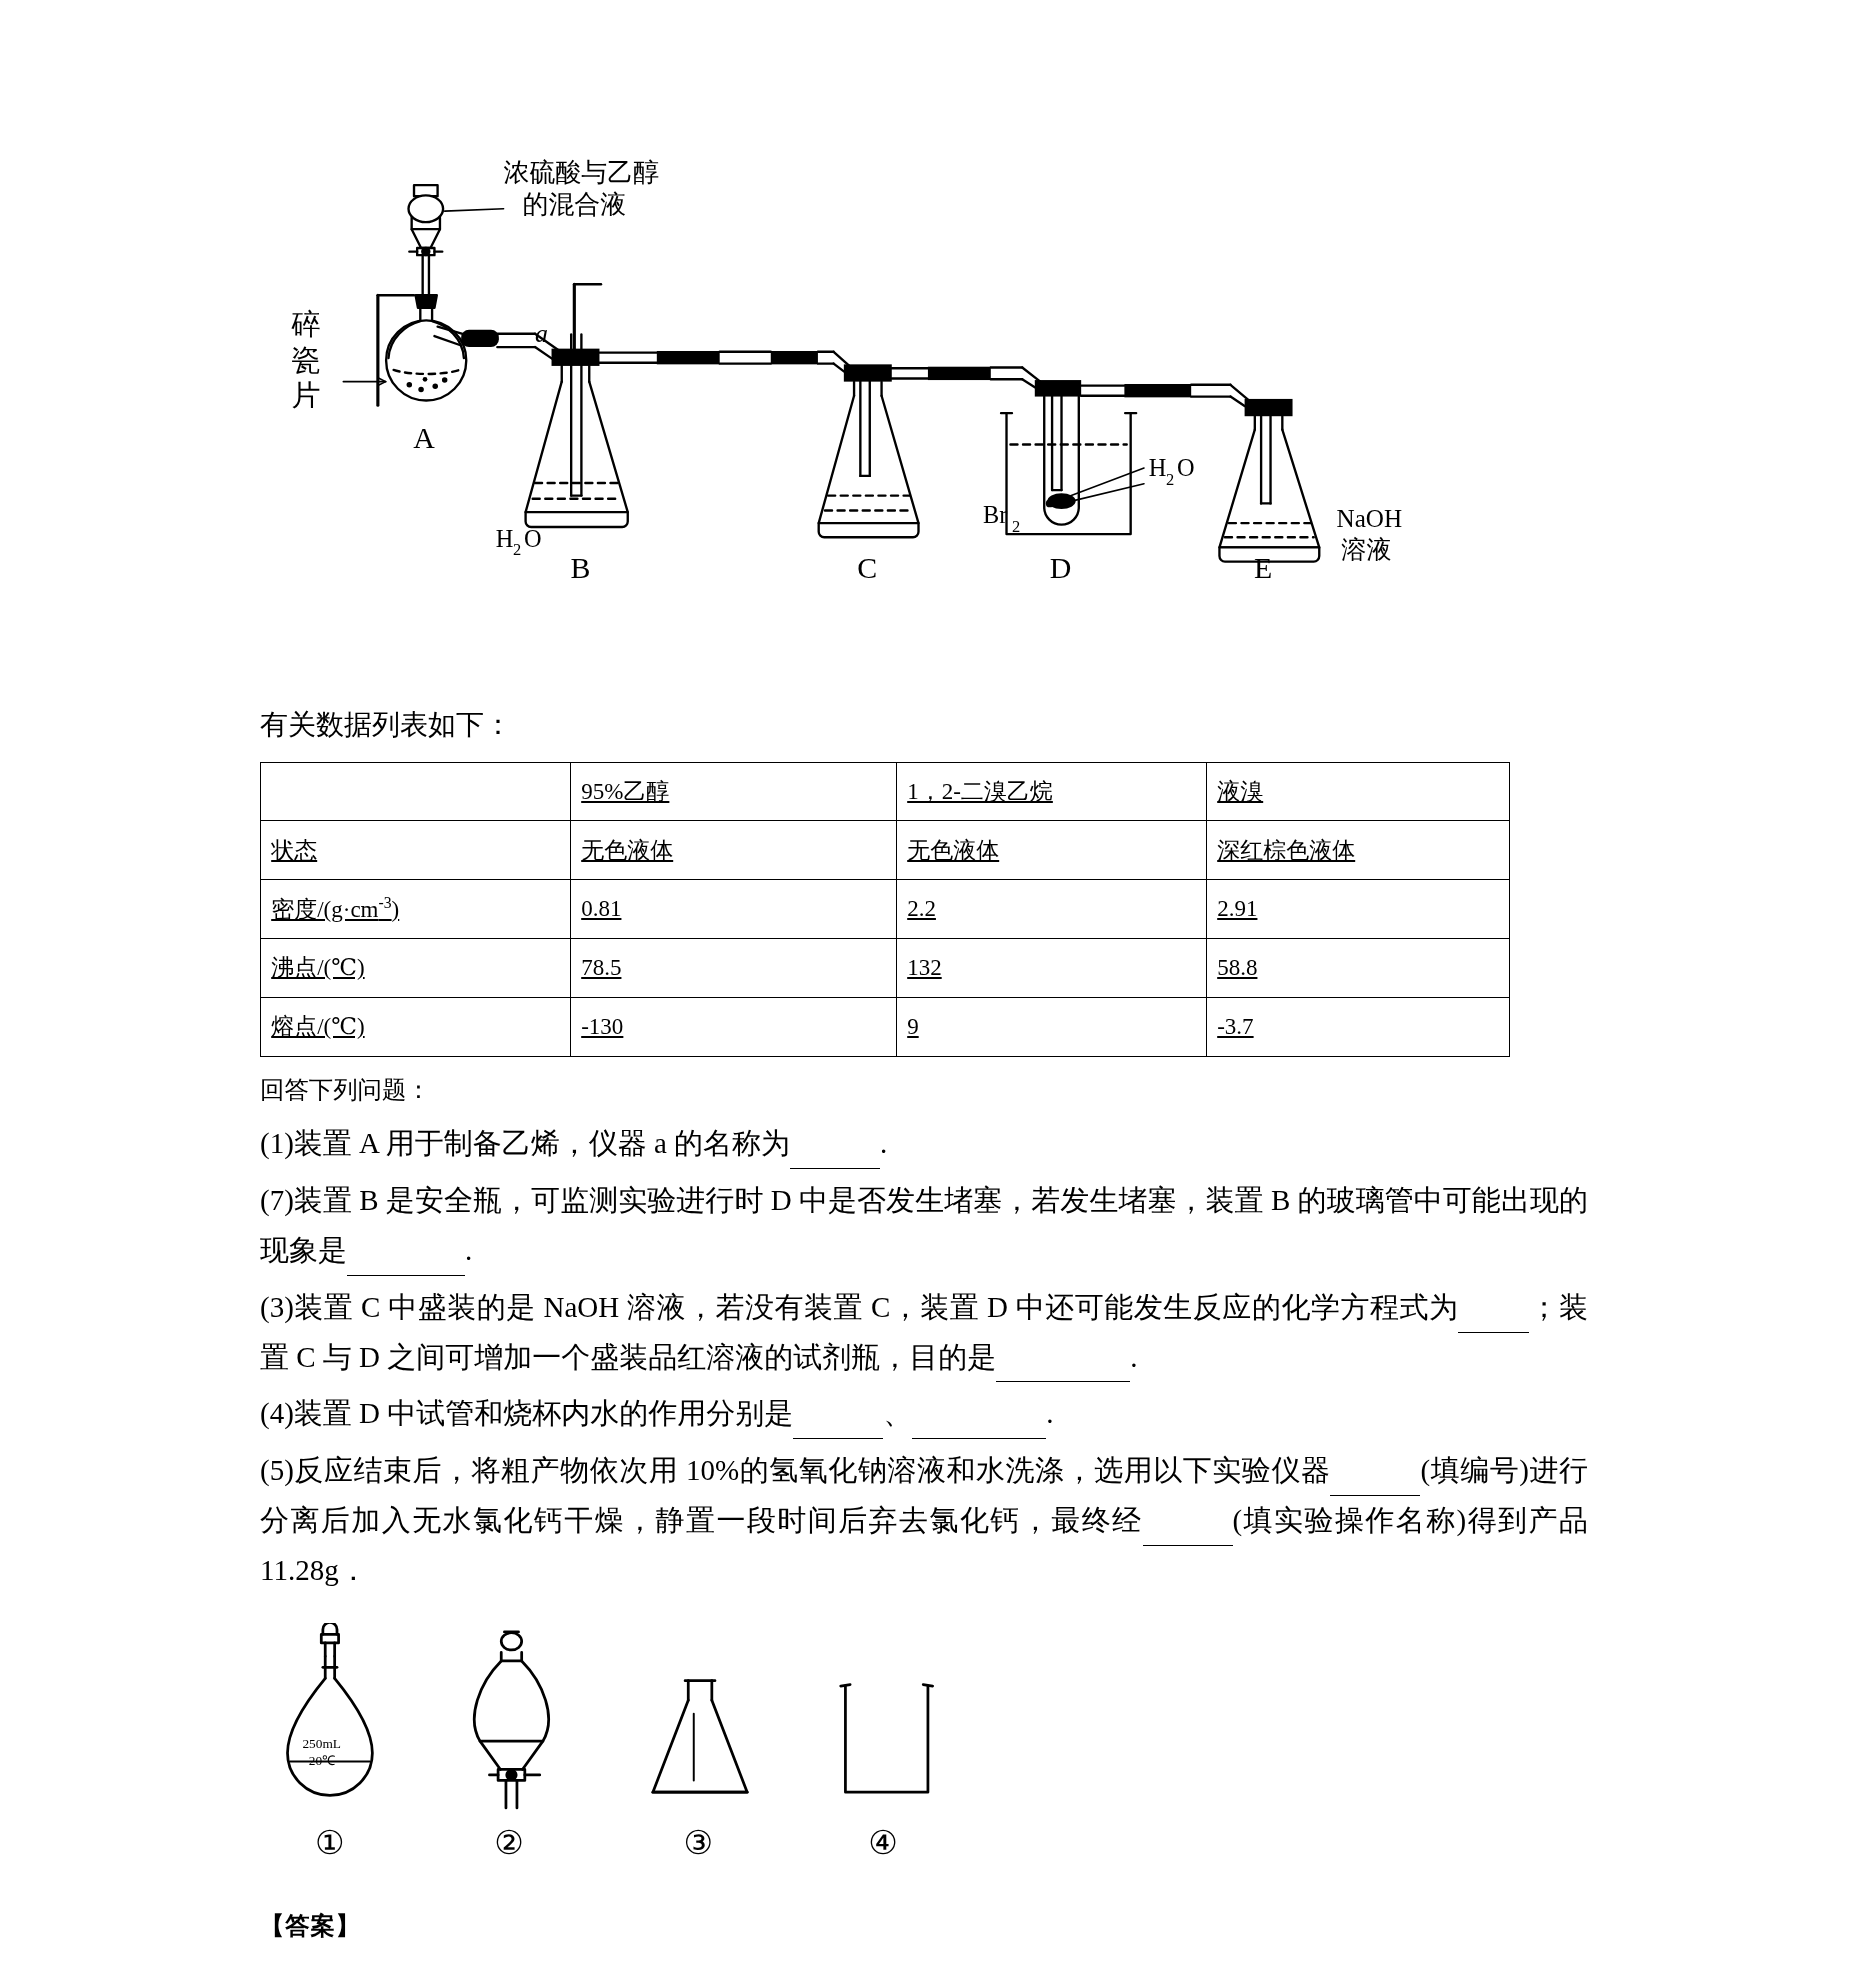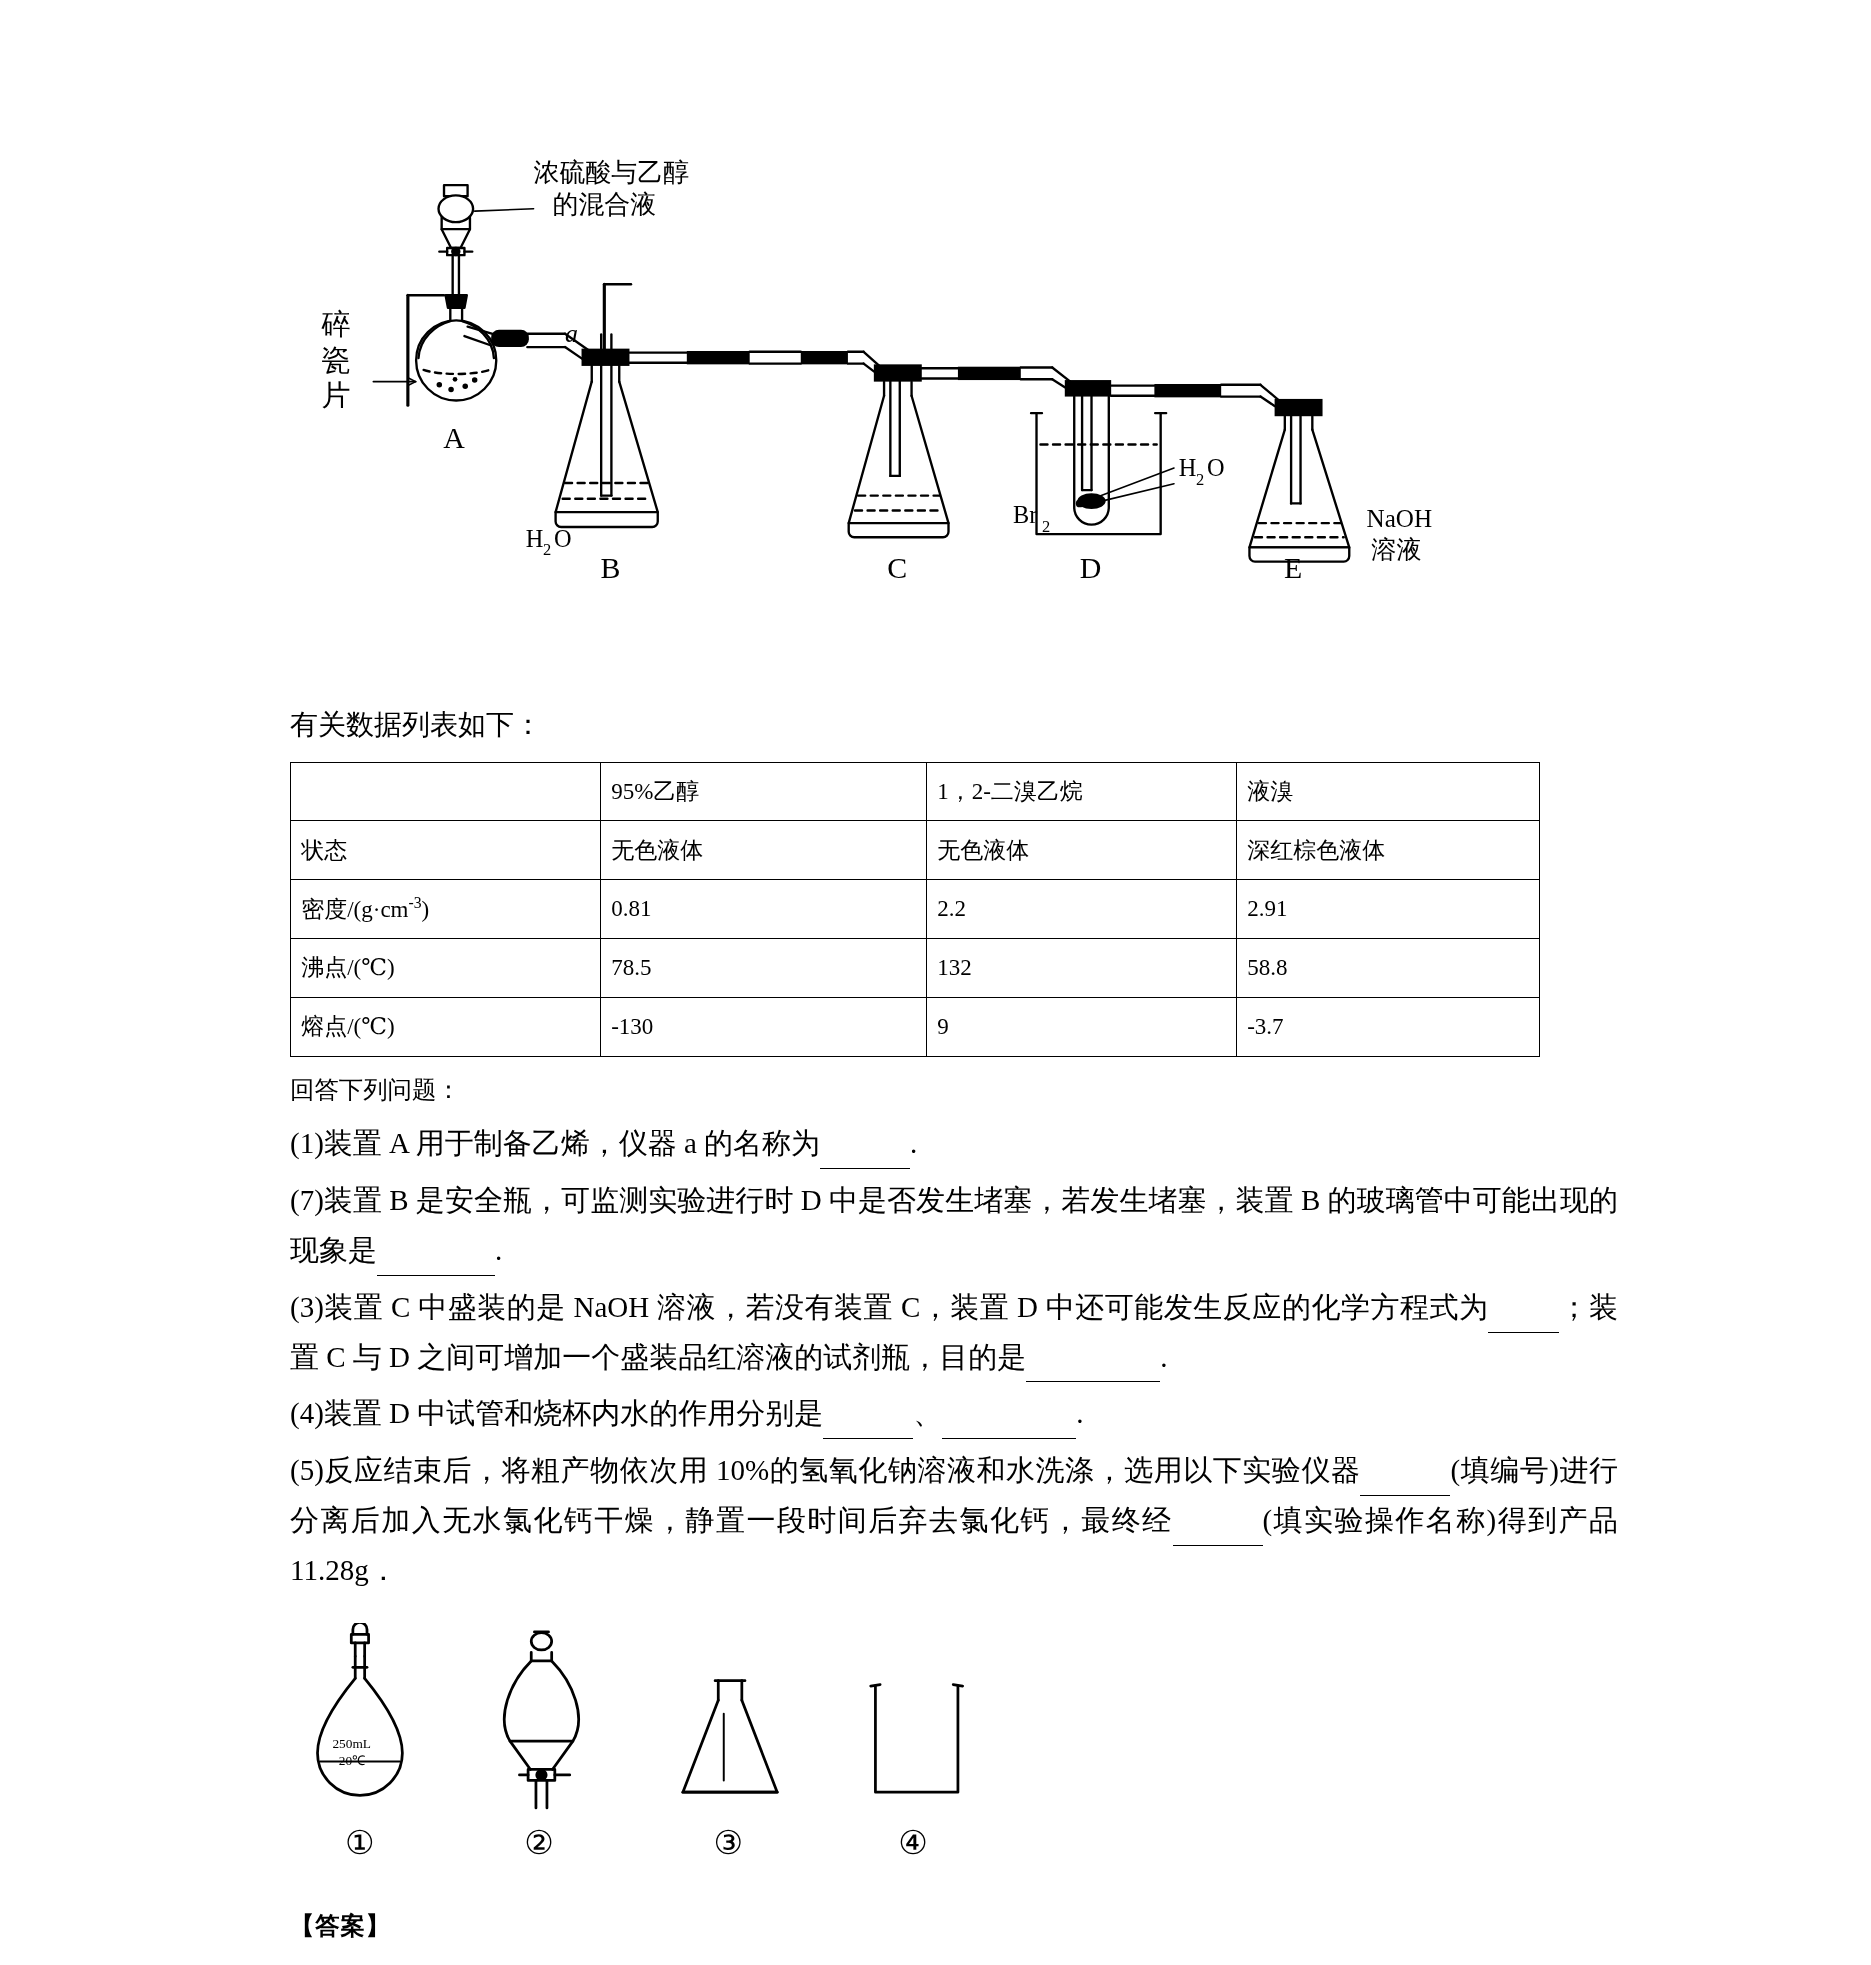--- a/index.html
+++ b/index.html
@@ -15,21 +15,21 @@
   .page {
     position: relative;
     width: 1872px;
     height: 2647px;
     box-sizing: border-box;
     padding: 0;
     overflow: hidden;
   }
   .content {
     position: absolute;
-    left: 290px;
+    left: 260px;
     top: 130px;
     width: 1328px;
   }
 
   
   .apparatus {
     position: relative;
     width: 1328px;
     height: 574px;
     margin: 0 0 0 0;
@@ -45,20 +45,21 @@
     font-size: 28px;
     line-height: 1.5;
     margin: 0 0 15.7px 0;
   }
   
   table.data {
     border-collapse: collapse;
     width: 1250px;
     margin: 0 0 15.7px 0;
     table-layout: fixed;
+    text-decoration: underline;
   }
   table.data td, table.data th {
     border: 1.2px solid #000000;
     font-size: 23px;
     font-weight: normal;
     text-align: left;
     vertical-align: middle;
     padding: 13.4px 10.2px 13.4px 10.2px;
     height: 43px;
     box-sizing: border-box;

